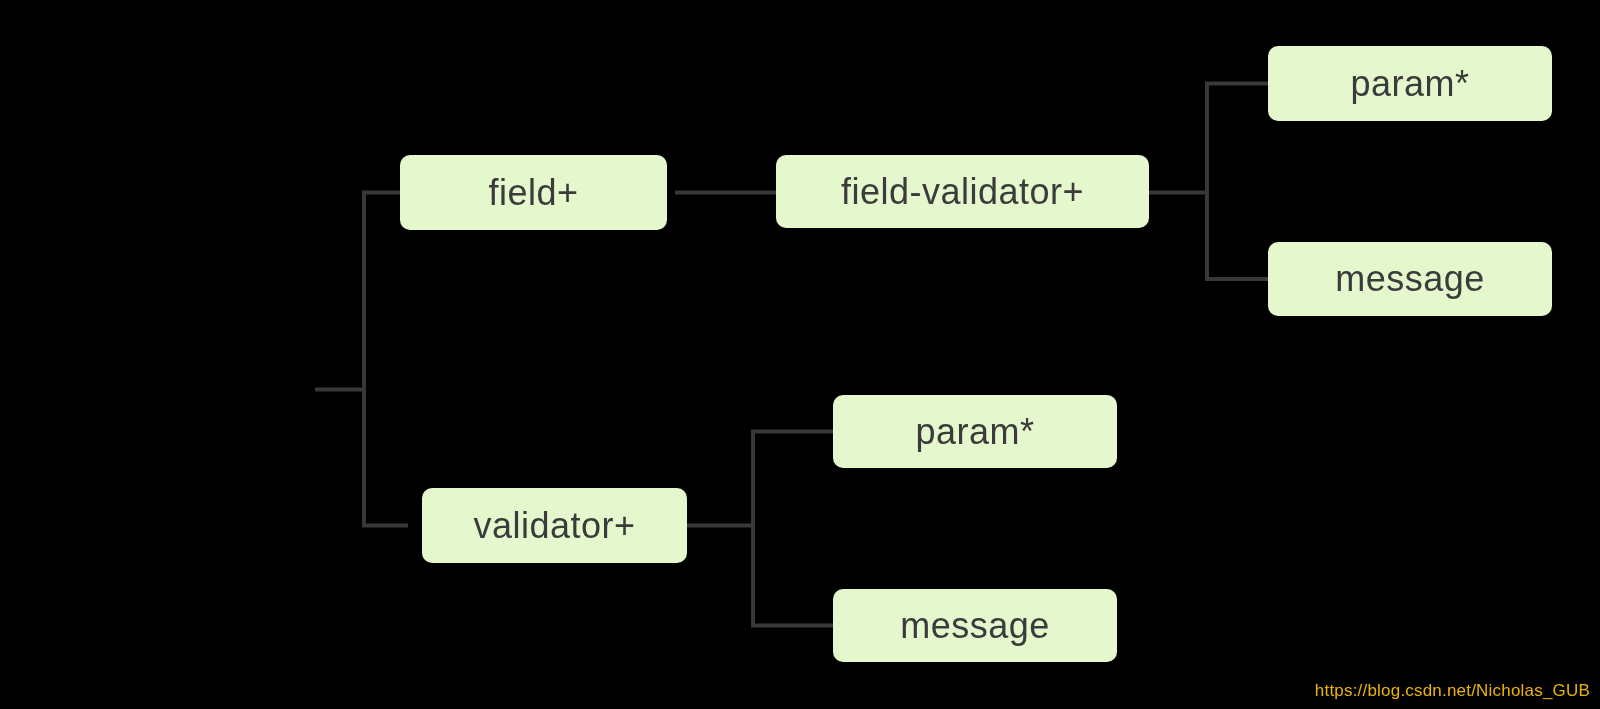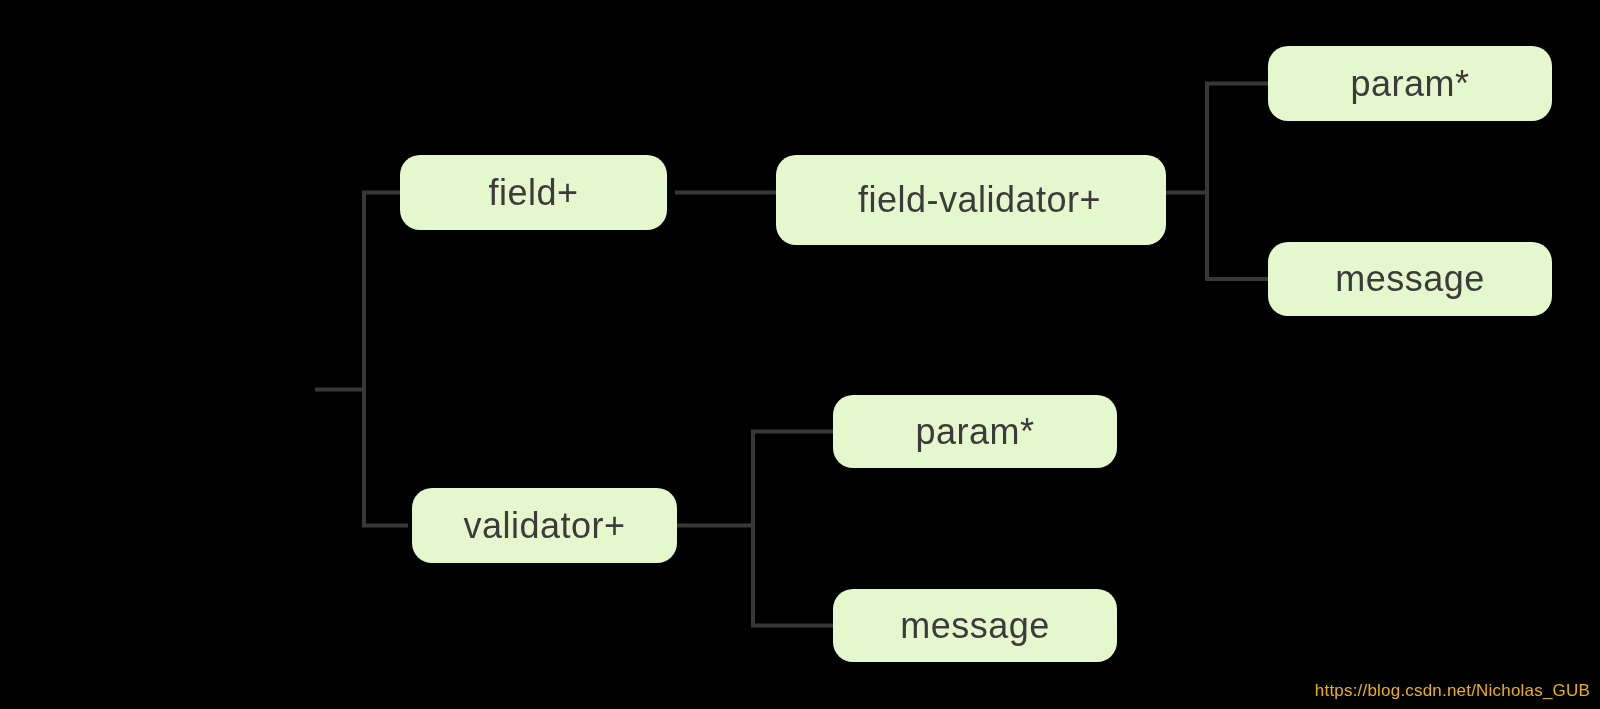--- a/index.html
+++ b/index.html
@@ -26,35 +26,35 @@
     fill: none;
     stroke: #383838;
     stroke-width: 4;
     stroke-linejoin: miter;
     stroke-linecap: butt;
   }
   .node {
     position: absolute;
     background: #e5f7cd;
     color: #3b3b3b;
-    border-radius: 20px;
+    border-radius: 10px;
     display: flex;
     align-items: center;
     justify-content: center;
     font-size: 36px;
     line-height: 1;
     white-space: nowrap;
     letter-spacing: 0.5px;
   }
   .node--validators        { left: 48px;   top: 349px; width: 267px; height: 81px; }
   .node--field             { left: 400px;  top: 155px; width: 267px; height: 75px; }
-  .node--field-validator   { left: 776px;  top: 155px; width: 373px; height: 90px; padding-left: 17px; }
+  .node--field-validator   { left: 776px;  top: 155px; width: 373px; height: 73px; }
   .node--fv-param          { left: 1268px; top: 46px;  width: 284px; height: 75px; }
   .node--fv-message        { left: 1268px; top: 242px; width: 284px; height: 74px; }
-  .node--validator         { left: 412px;  top: 488px; width: 265px; height: 75px; }
+  .node--validator         { left: 422px;  top: 488px; width: 265px; height: 75px; }
   .node--v-param           { left: 833px;  top: 395px; width: 284px; height: 73px; }
   .node--v-message         { left: 833px;  top: 589px; width: 284px; height: 73px; }
   .watermark {
     position: absolute;
     right: 10px;
     bottom: 8px;
     color: #eab308;
     font-size: 17px;
     letter-spacing: 0.2px;
   }

